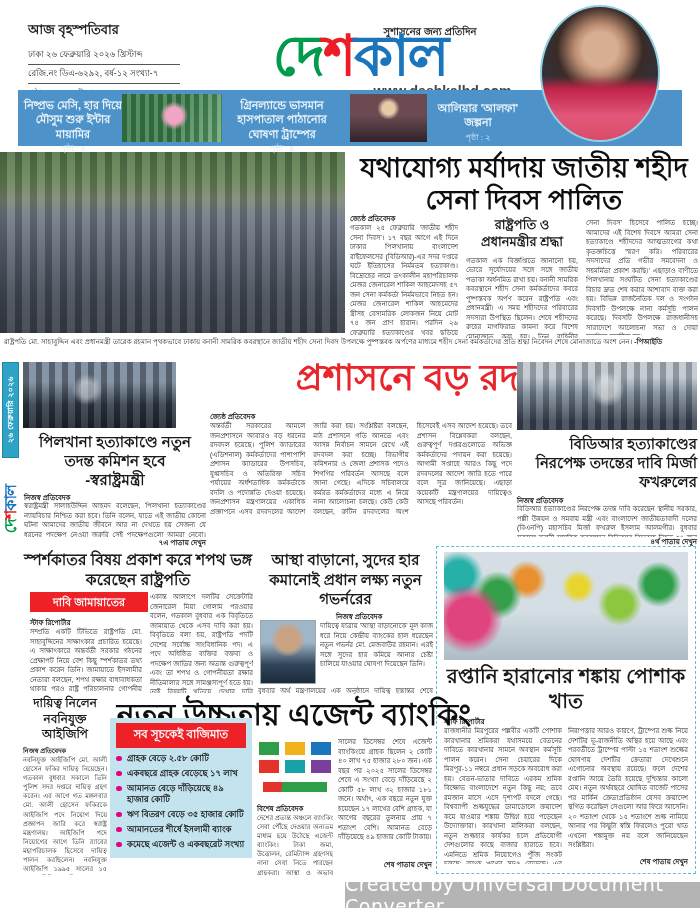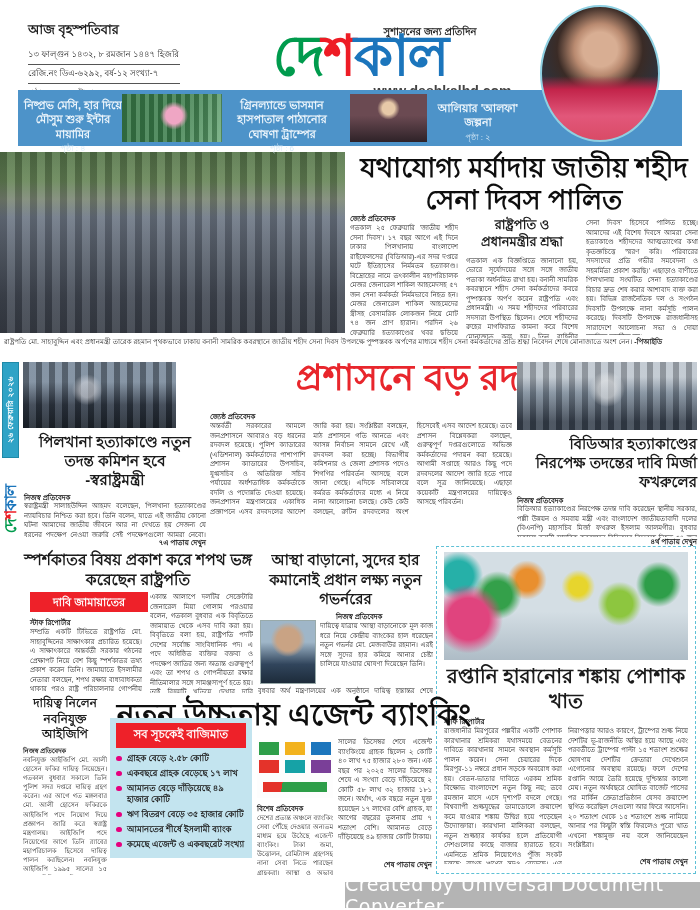--- a/index.html
+++ b/index.html
@@ -153,21 +153,21 @@
     display:flex; align-items:center; justify-content:center;
     color:#fff; font-size:19px; letter-spacing:.5px; font-family:"DejaVu Sans",sans-serif; }
 </style>
 </head>
 <body>
 
 <div class="page">
 
   <div class="abs hdr-info">
     <div class="hdr-today">আজ বৃহস্পতিবার</div>
-    <div class="hdr-line">১৩ ফাল্গুন ১৪৩২, ৮ রমজান ১৪৪৭ হিজরি</div>
+    <div class="hdr-line">ঢাকা ২৬ ফেব্রুয়ারি ২০২৬ খ্রিস্টাব্দ</div>
     <div class="hdr-line">রেজি.নং ডিএ-৬২৯২, বর্ষ-১২ সংখ্যা-৭</div>
     <div class="hdr-line">পৃষ্ঠা ৮, মূল্য ৭ টাকা</div>
   </div>
 
   <div class="abs tagline">সুশাসনের জন্য প্রতিদিন</div>
 
   <div class="abs masthead"><span class="m-green">দে</span><span class="m-red">শ</span><span class="m-blue">কাল</span></div>
 
   <div class="abs website">www.deshkalbd.com</div>
 

